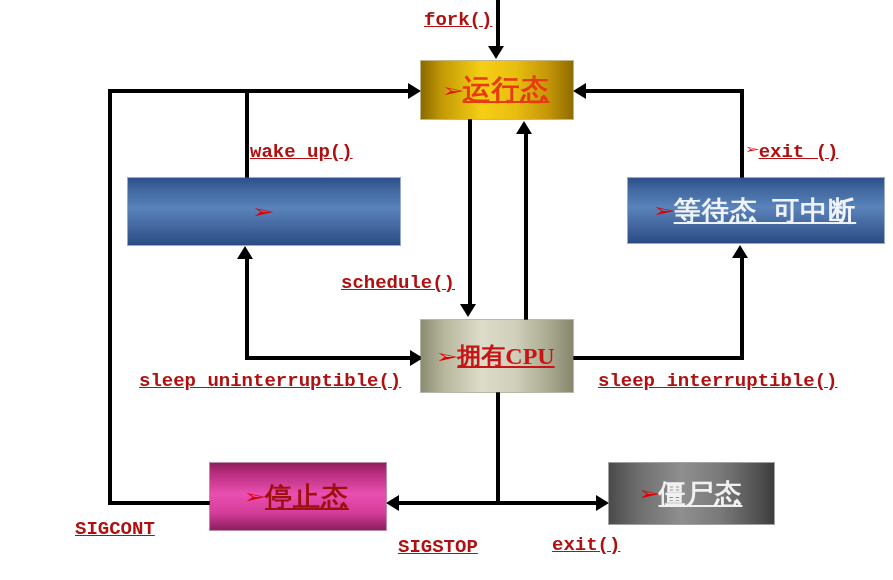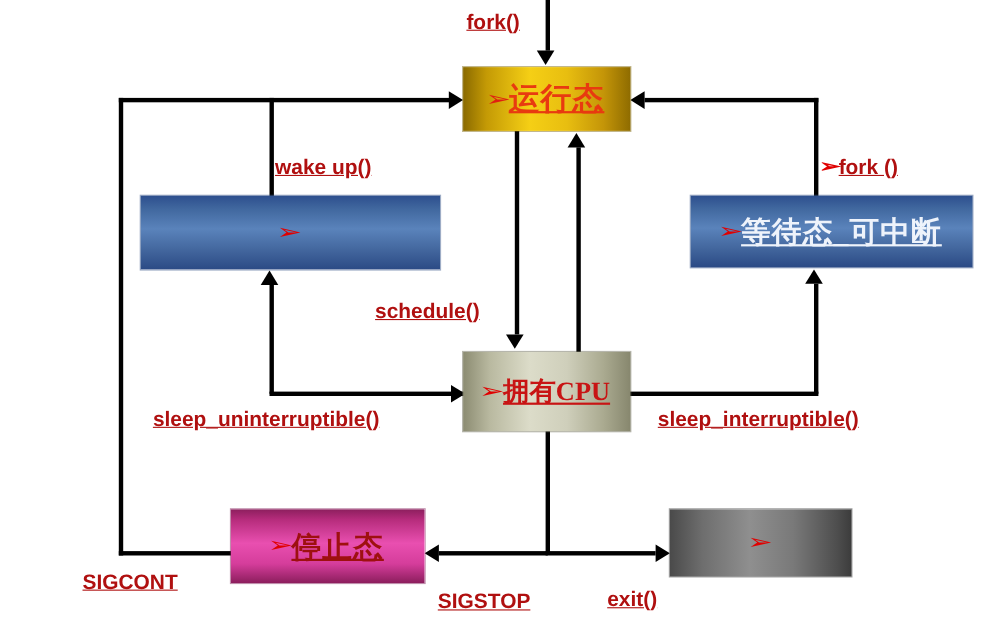--- a/index.html
+++ b/index.html
@@ -61,21 +61,21 @@
   .v{width:4px;}
 
   
   .ah{position:absolute;width:0;height:0;}
   .ah-down{border-left:8px solid transparent;border-right:8px solid transparent;border-top:13px solid #000;}
   .ah-up{border-left:8px solid transparent;border-right:8px solid transparent;border-bottom:13px solid #000;}
   .ah-left{border-top:8px solid transparent;border-bottom:8px solid transparent;border-right:13px solid #000;}
   .ah-right{border-top:8px solid transparent;border-bottom:8px solid transparent;border-left:13px solid #000;}
 
   
-  .elabel{position:absolute;color:#b01010;font-family:Liberation Sans, sans-serif;
+  .elabel{position:absolute;color:#b01010;font-family:Liberation Mono, monospace;
           font-weight:700;font-size:19px;white-space:nowrap;line-height:1.15;}
   .elabel .txt{text-decoration:underline;display:inline-block;}
   .elabel .mk{color:#e00000;font-size:16px;display:inline-block;transform:scaleX(1.5);
               margin-right:1px;vertical-align:2px;}
   .cjk{font-size:21px;}
 </style>
 </head>
 <body>
 
 <div id="stage">
@@ -134,32 +134,33 @@
     <span class="lbl">拥有CPU</span>
   </div>
 
   <div class="box" id="box-stopped">
     <span class="marker">➢</span>
     <span class="lbl">停止态</span>
   </div>
 
   <div class="box" id="box-zombie">
     <span class="marker">➢</span>
+    <span class="lbl">僵尸态</span>
   </div>
 
   <div class="elabel" style="left:424px;top:10px;">
     <span class="txt">fork()</span>
   </div>
 
   <div class="elabel" style="left:250px;top:142px;">
     <span class="txt">wake up()</span>
   </div>
 
   <div class="elabel" style="left:748px;top:142px;">
-    <span class="mk">➢</span><span class="txt">fork ()</span>
+    <span class="mk">➢</span><span class="txt">exit ()</span>
   </div>
 
   <div class="elabel" style="left:341px;top:273px;">
     <span class="txt">schedule()</span>
   </div>
 
 
   <div class="elabel" style="left:139px;top:371px;">
     <span class="txt">sleep_uninterruptible()</span>
   </div>

